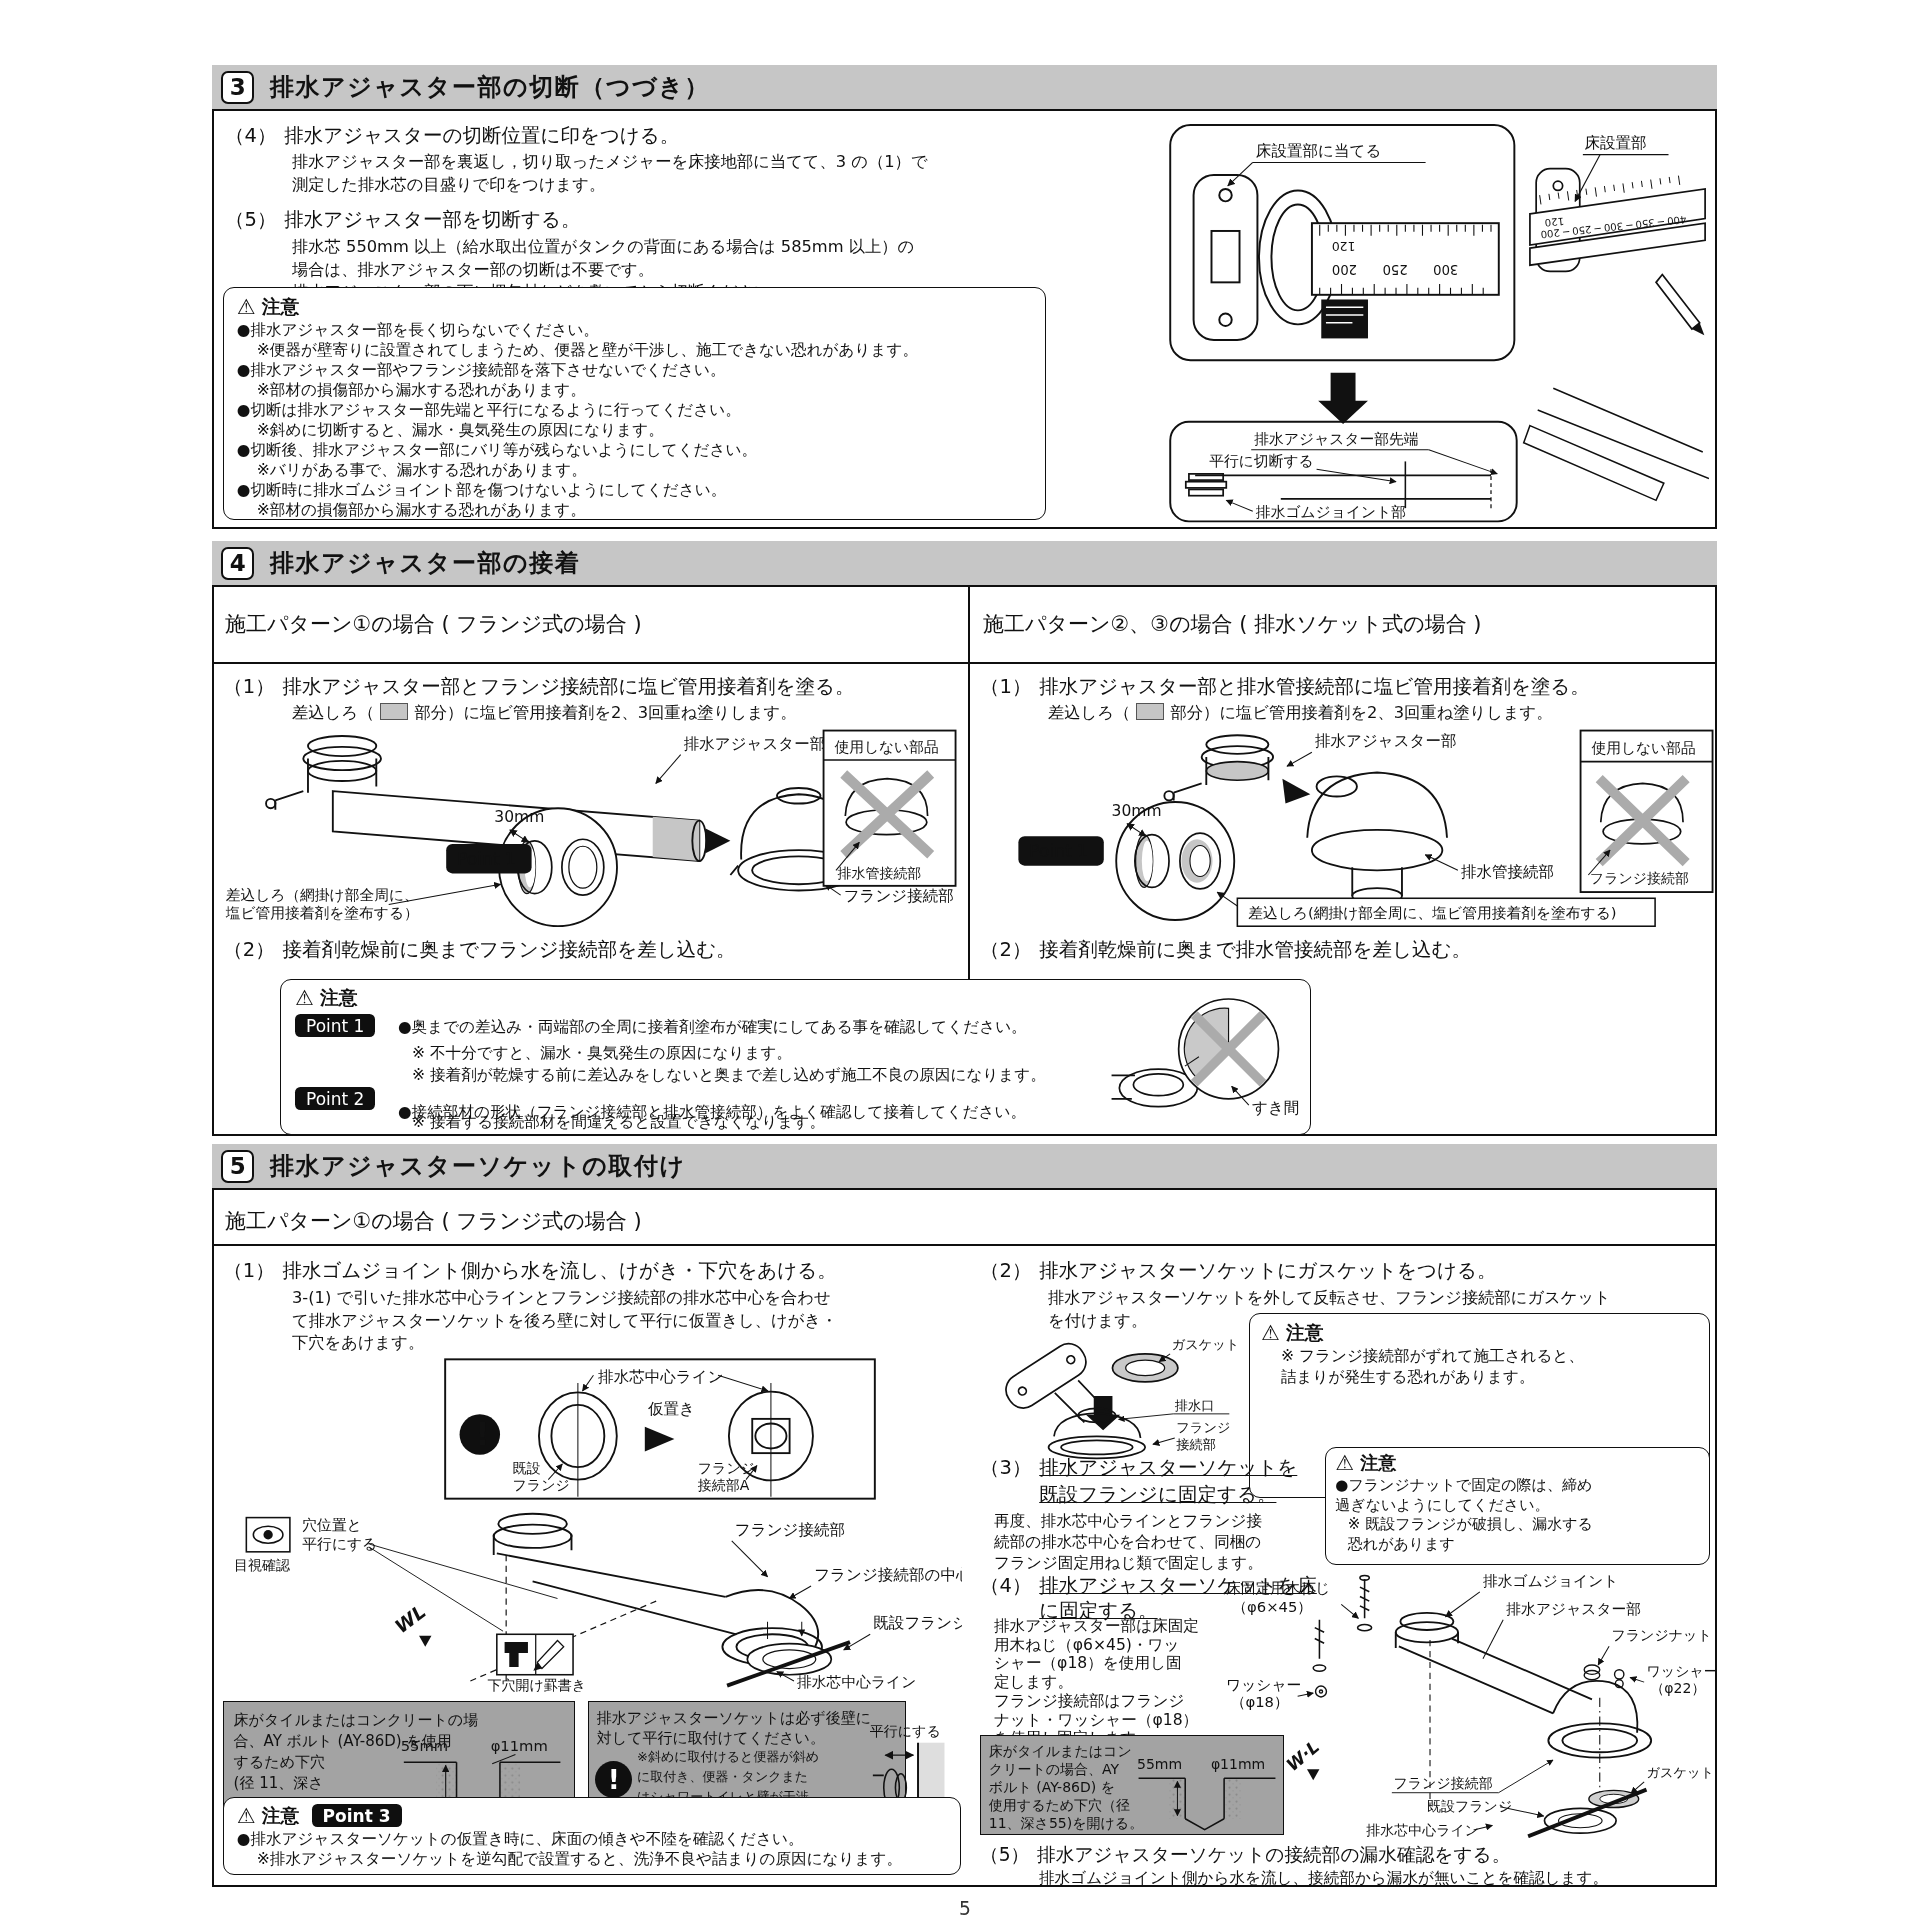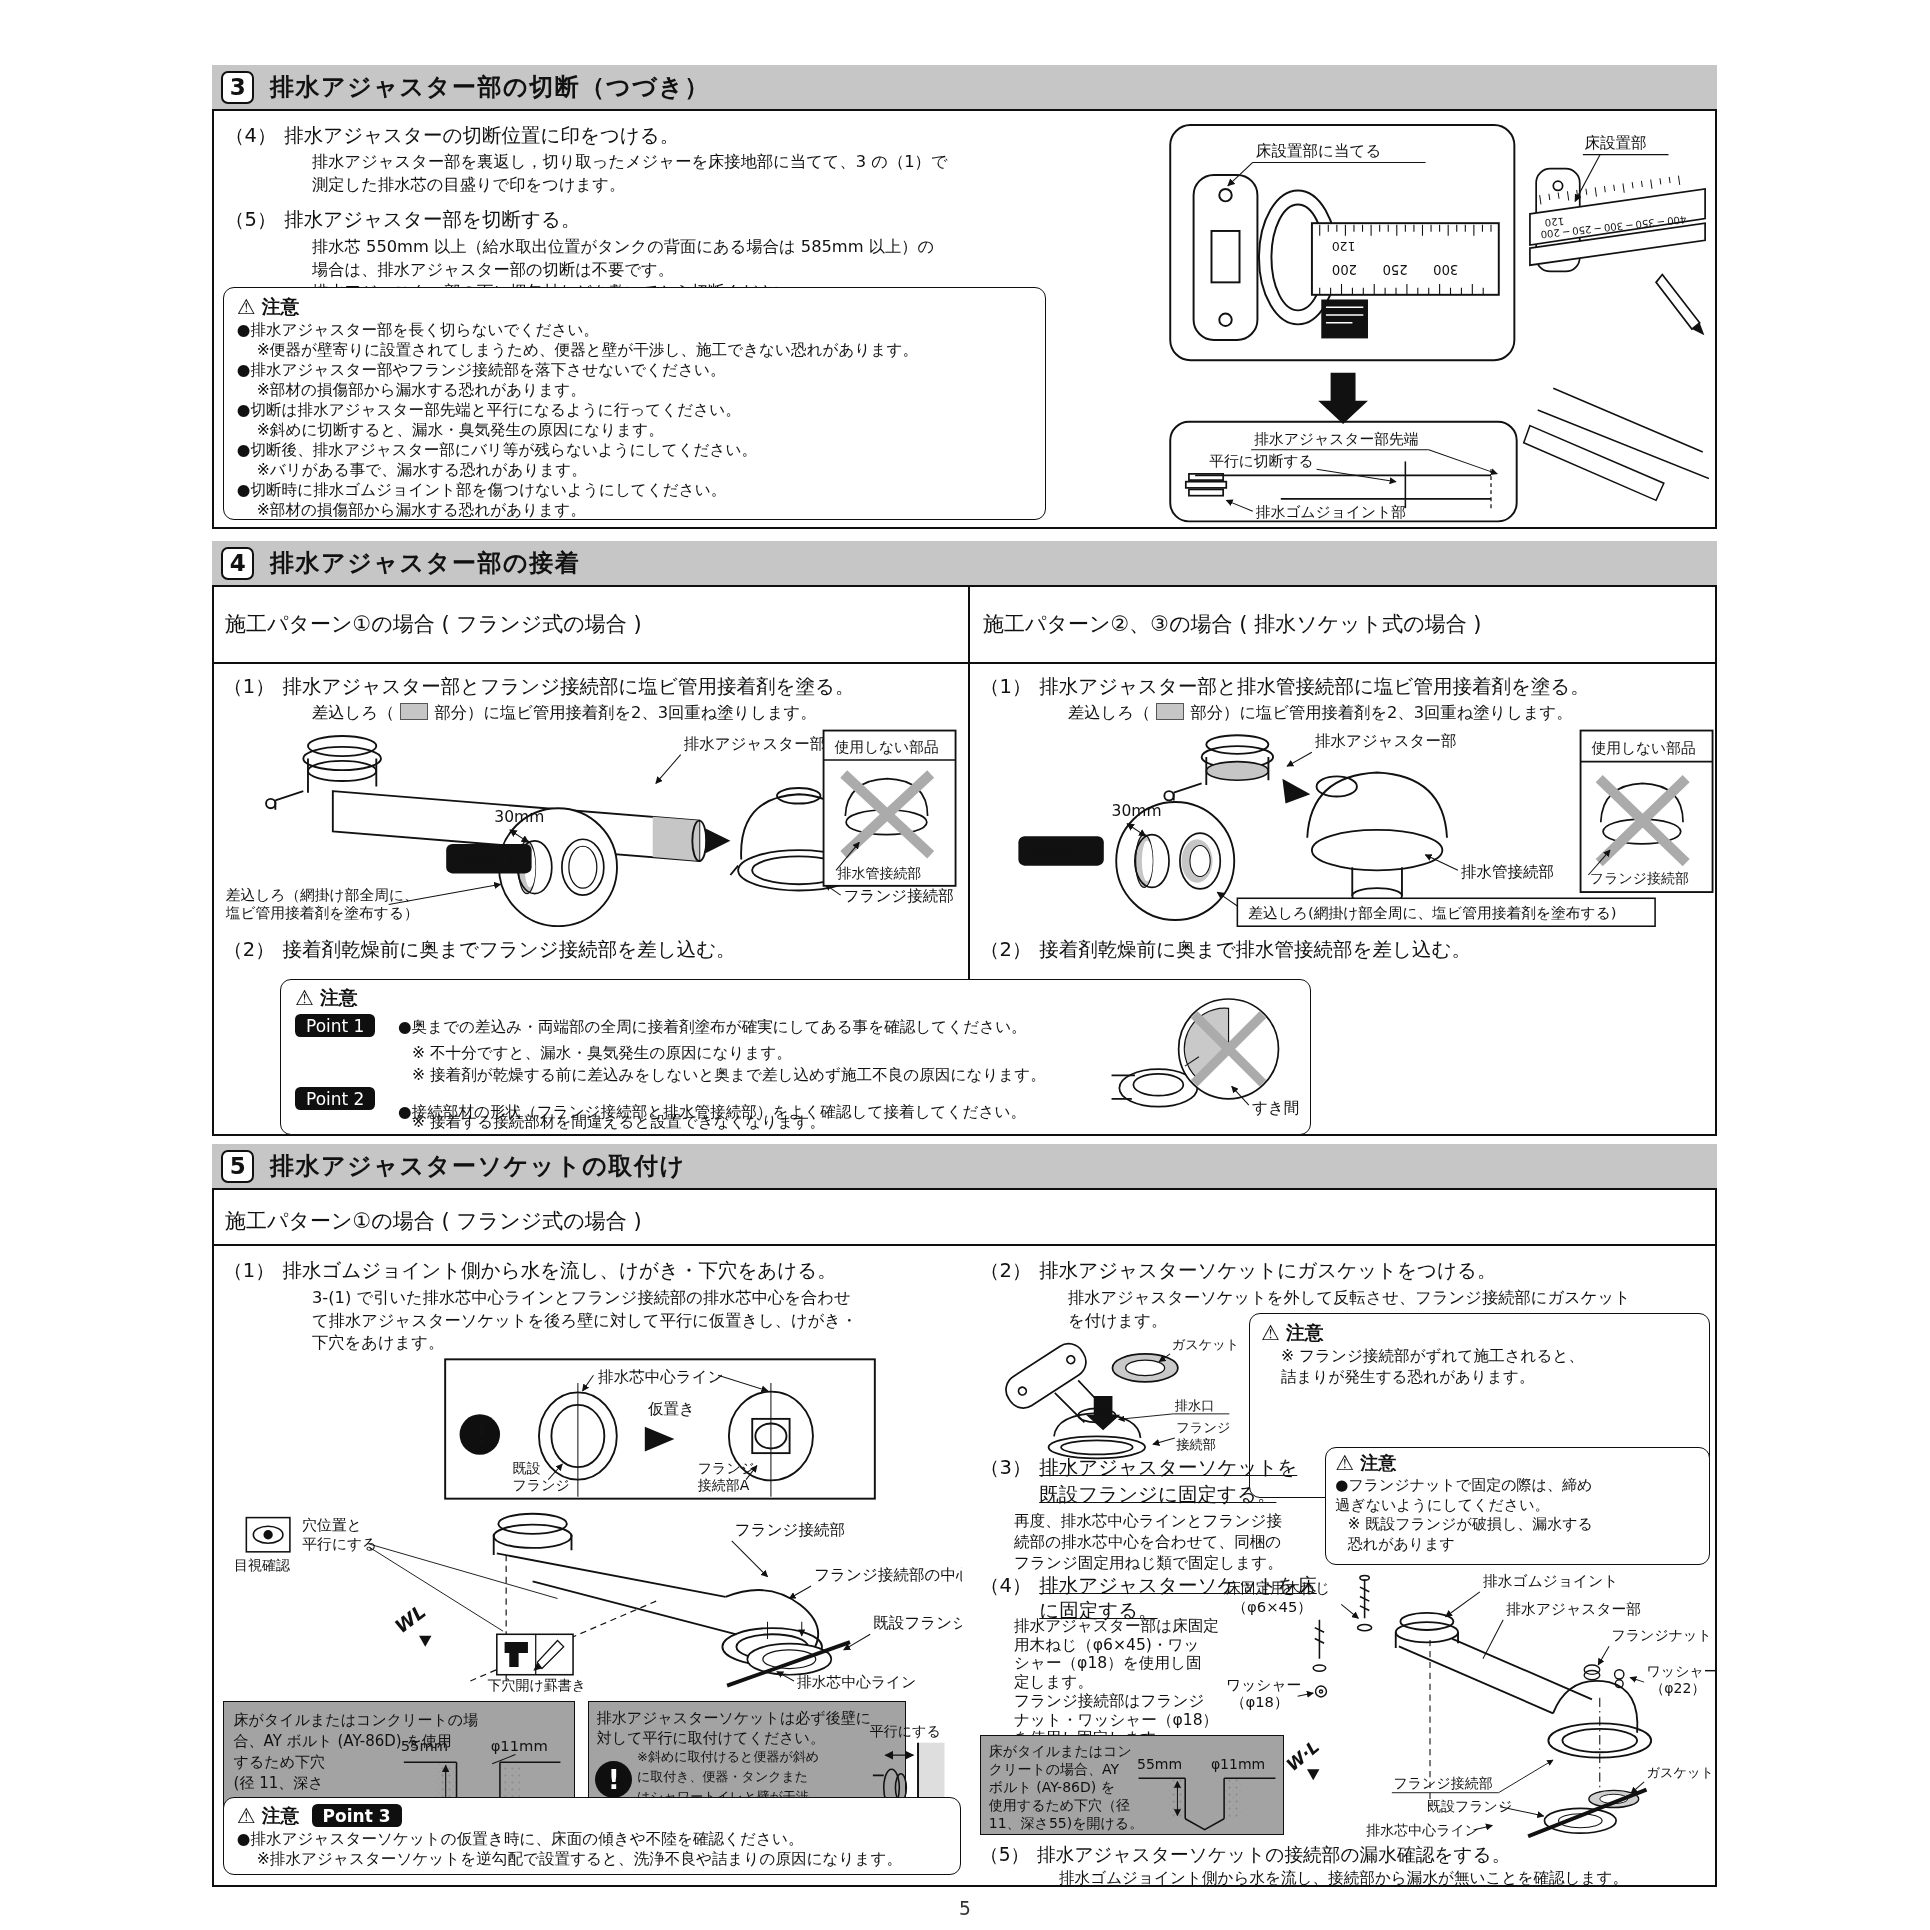--- a/index.html
+++ b/index.html
@@ -6,21 +6,21 @@
   html,body { background:#fff; }
   body { width:1930px; height:1930px; position:relative; font-family:"DejaVu Sans","Liberation Sans",sans-serif; color:#111; }
   .sec { position:absolute; left:212px; width:1505px; }
   .bar { height:44px; background:#c6c6c6; display:flex; align-items:center; gap:15.6px; padding-left:9.3px; }
   .numbox { width:33px; height:33px; background:#fff; border:2.3px solid #0f0f0f; border-radius:7px; display:flex; align-items:center; justify-content:center; font-size:23px; font-weight:700; }
   .bar-title { font-size:24px; font-weight:700; letter-spacing:1.6px; }
   .frame { position:relative; border:2.3px solid #0f0f0f; background:#fff; overflow:hidden; }
   .abs { position:absolute; }
   .stephead { font-size:19.5px; display:flex; gap:7.8px; white-space:nowrap; }
   .stephead .pre { white-space:pre-line;text-decoration:underline; }
-  .stepbody { font-size:16.3px; line-height:22.6px;margin-left:20px; }
+  .stepbody { font-size:16.3px; line-height:22.6px; }
   .pre { white-space:pre-line; }
   .caution { border:1.9px solid #0f0f0f; border-radius:11px; background:#fff; }
   .cauttitle { font-weight:700; font-size:18.7px; display:flex; align-items:center; gap:6.2px; }
   .warn { font-size:21px; font-weight:400; }
   .ct { font-size:15.6px; line-height:20px; }
   .cn { font-size:15.6px; line-height:20px; padding-left:20px; }
   .badge { display:inline-block; background:#0f0f0f; color:#fff; border-radius:5.4px; padding:1.6px 11px; font-size:17px; white-space:nowrap; }
   .colhead { font-size:21px; }
   .hrule { background:#0f0f0f; height:2.3px; }
   .vrule { background:#0f0f0f; width:2.3px; }

